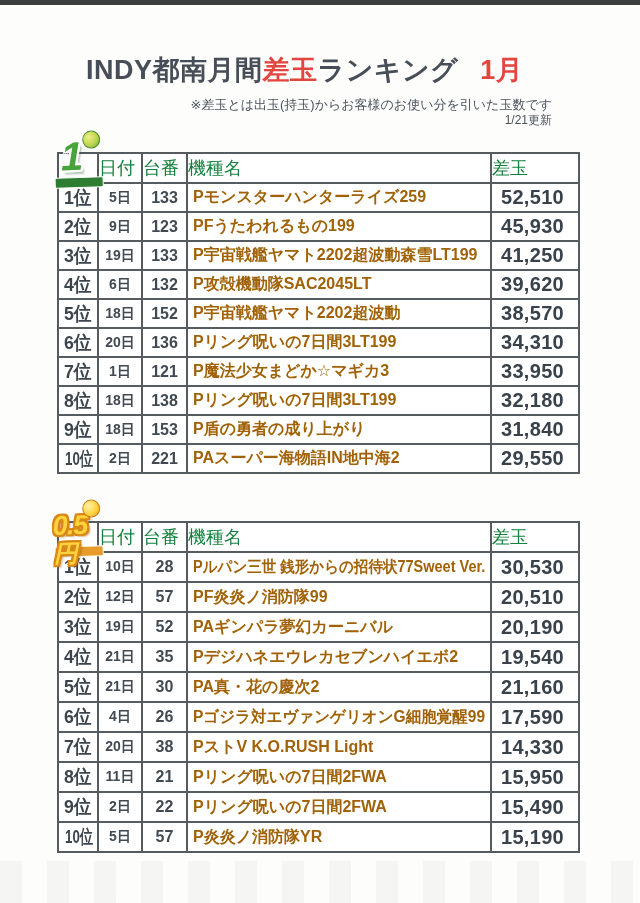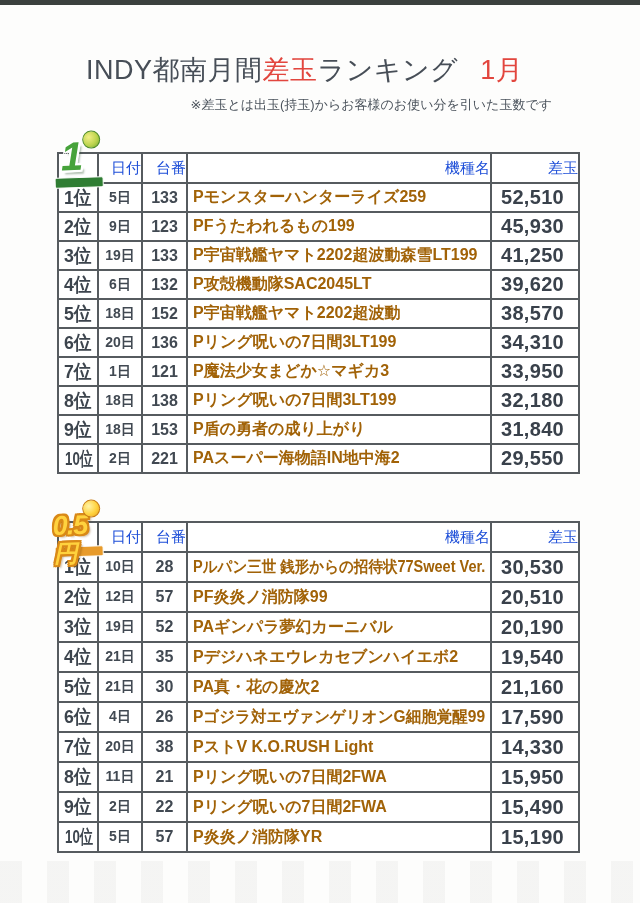--- a/index.html
+++ b/index.html
@@ -9,37 +9,37 @@
     font-family:"Liberation Sans","DejaVu Sans",sans-serif;
     color:#414952;
   }
   .scan-top-band{position:absolute;top:0;left:0;width:640px;height:5px;background:#3b403e;}
   .scan-bottom-noise{
     position:absolute;bottom:0;left:0;width:640px;height:42px;
     background:repeating-linear-gradient(90deg,rgba(90,90,85,.05) 0 22px,rgba(0,0,0,0) 22px 47px);
   }
   .title{
     position:absolute;top:52px;left:86px;white-space:nowrap;
-    font-size:27px;font-weight:normal;letter-spacing:.5px;color:#474e57;
+    font-size:27px;font-weight:bold;letter-spacing:.5px;color:#474e57;
   }
   .title .hl{color:#e2463e;}
   .title .month{color:#e2463e;margin-left:22px;}
   .subhead{position:absolute;top:97px;left:0;width:536px;text-align:right;padding-left:16px;}
   .subtitle{font-size:13px;color:#4a525b;line-height:15px;}
   .updated{font-size:12px;color:#4a525b;line-height:14px;margin-top:1px;}
 
   .section{position:absolute;left:57px;width:521px;}
   .section-1yen{top:152px;}
   .section-05yen{top:521px;}
 
   table{border-collapse:collapse;table-layout:fixed;width:521px;background:#fff;}
   col.c-rank{width:40px;} col.c-date{width:44px;} col.c-no{width:45px;}
   col.c-name{width:304px;} col.c-val{width:88px;}
   th,td{border:2px solid #565b5f;padding:0;overflow:hidden;white-space:nowrap;}
-  th{height:28px;font-size:15px;font-weight:500;color:#1d4ed8;text-align:right;}
+  th{height:28px;font-size:18px;font-weight:500;color:#15803d;text-align:left;}
   td{height:27px;}
   .section-05yen td{height:28px;}
   td.rank{font-size:19px;font-weight:bold;text-align:center;color:#3c444d;}
   td.date{font-size:14px;font-weight:bold;text-align:center;}
   td.no{font-size:16px;font-weight:bold;text-align:center;}
   td.name{font-size:16px;font-weight:bold;text-align:left;padding-left:5px;color:#a16207;}
   td.val{font-size:20px;font-weight:bold;text-align:center;padding-right:5px;color:#39414b;letter-spacing:.3px;}
   td span{display:inline-block;white-space:nowrap;}
   td.name span{transform-origin:left center;}
   td.val span{transform-origin:right center;}
@@ -71,20 +71,21 @@
 </style>
 </head>
 <body>
 
 <div class="scan-top-band"></div>
 
 <div class="title"><span>INDY都南月間</span><span class="hl">差玉</span><span>ランキング</span><span class="month">1月</span></div>
 
 <div class="subhead">
   <div class="subtitle">※差玉とは出玉(持玉)からお客様のお使い分を引いた玉数です</div>
+  <div class="updated">1/21更新</div>
 </div>
 
 <div class="section section-1yen">
   <div class="badge badge-1yen">
     <span class="coin"></span>
     <span class="num"><span>1</span><span class="unit"></span></span>
     <span class="ribbon"></span>
   </div>
   <table>
     <colgroup>

